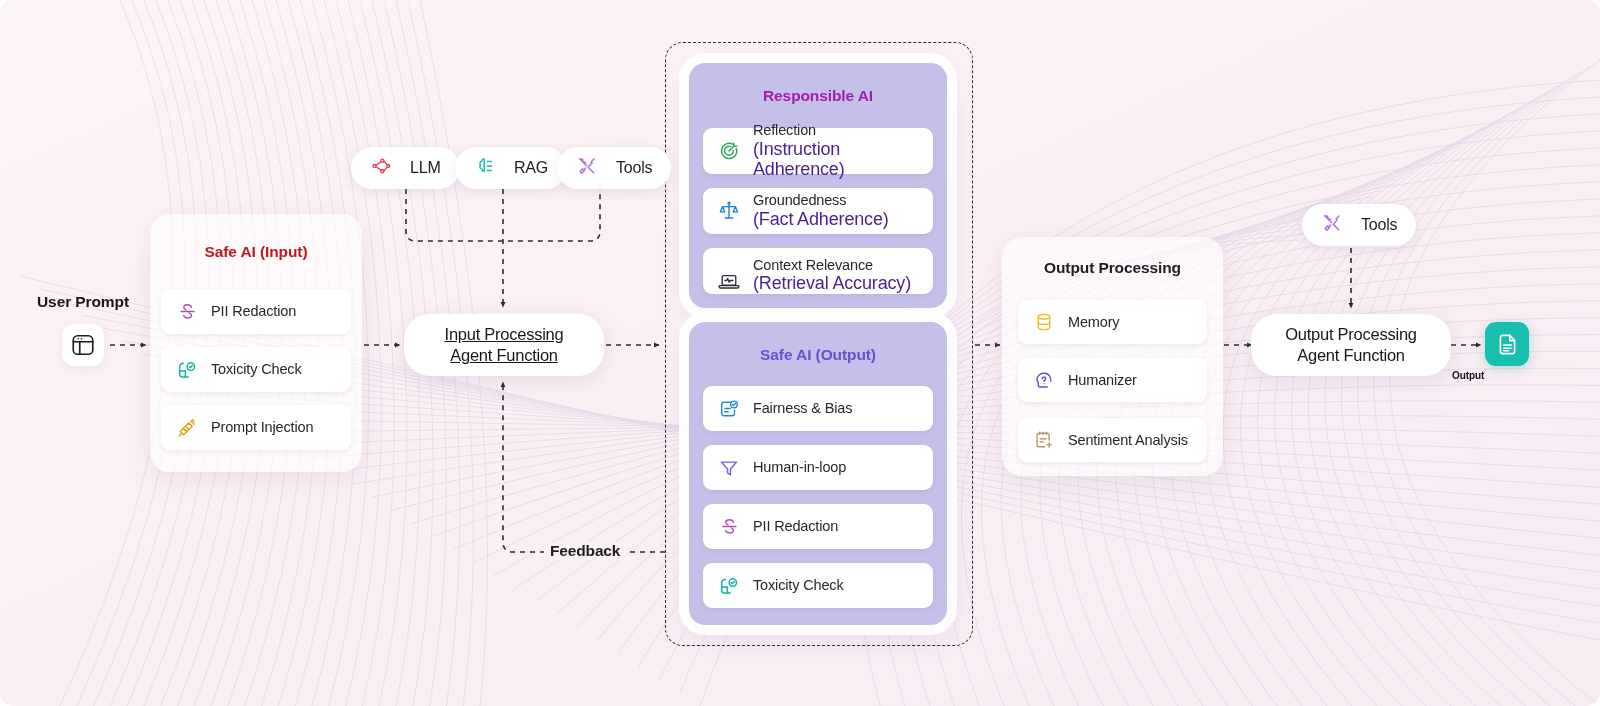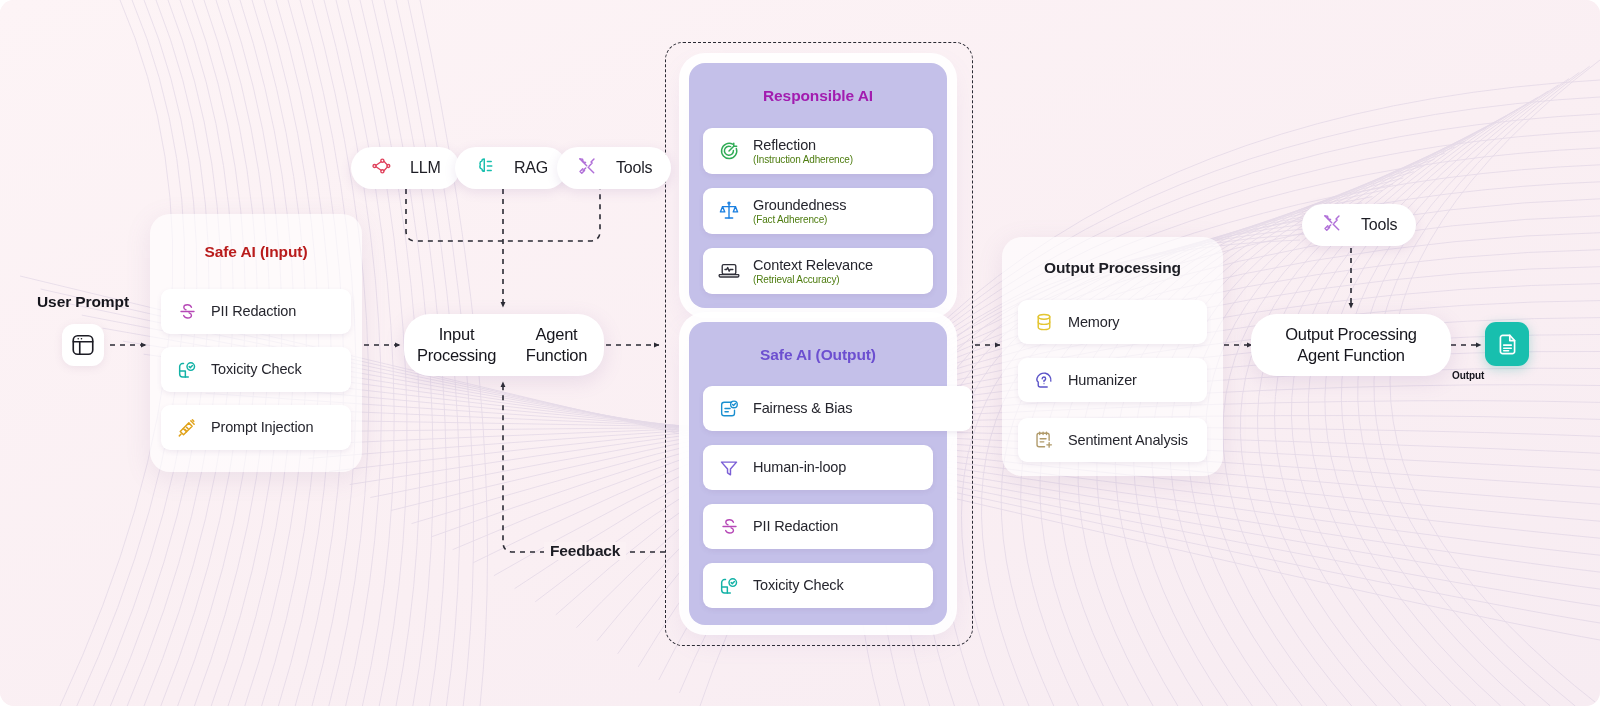--- a/index.html
+++ b/index.html
@@ -53,21 +53,21 @@
     background: #ffffff;
     border-radius: 9px;
     display: flex;
     align-items: center;
     gap: 12px;
     padding: 0 14px;
     box-shadow: 0 2px 5px rgba(120,90,150,.10);
   }
   .row .ico { width: 24px; height: 24px; flex: 0 0 24px; display:flex; align-items:center; justify-content:center; }
   .row .txt { font-size: 14.5px; color: #26262e; letter-spacing: -0.15px; line-height: 1.15; }
-  .row .txt .sub { display: block; font-size: 10px; color: #4d7c0f; letter-spacing: -0.15px; }
+  .row .txt .sub { display: block; font-size: 18px; color: #4c1d95; letter-spacing: -0.15px; }
 
   
   .lav {
     position: absolute;
     background: #c4c0e9;
     border-radius: 16px;
     z-index: 6;
     box-shadow: 0 0 0 10px rgba(255,255,255,.92), 0 10px 30px rgba(150,120,190,.20);
   }
 
@@ -337,21 +337,21 @@
         <path d="M13.3 13.3l6 6"></path>
         <path d="M4.2 4.2l3 .5.6 2.8 2.6.7"></path>
         <path d="M19.6 4.4l-3.2 3.2 1.2 1.2-3.4 3.4"></path>
         <path d="M10.6 14.2l-2.8 2.8"></path>
         <path d="M7.4 15.1l-3 3 1.9 1.9 3-3"></path>
       </svg>
     </span>
     <span class="plabel">Tools</span>
   </div>
 
-  <div class="capsule" style="left:404px; top:314px; width:200px; height:62px; flex-direction:row;">
+  <div class="capsule" style="left:404px; top:314px; width:200px; height:62px; flex-direction:column;text-decoration:underline;">
     <span>Input Processing</span>
     <span>Agent Function</span>
   </div>
 
   <div id="responsible-container"></div>
 
   <div class="lav" style="left:689px; top:63px; width:258px; height:245px;">
     <div class="panel-title title-red" style="margin-top:24px;">Responsible AI</div>
     <div class="row" style="position:absolute; left:14px; top:65px; width:230px; height:46px;">
       <span class="ico">
@@ -376,38 +376,38 @@
           <path d="M8 19.6h8"></path>
           <path d="M5 7.2L2.6 13h4.8z"></path>
           <path d="M19 7.2L16.6 13h4.8z"></path>
         </svg>
       </span>
       <span class="txt">
         <span>Groundedness</span>
         <span class="sub">(Fact Adherence)</span>
       </span>
     </div>
-    <div class="row" style="position:absolute; left:14px; top:185px; width:230px; height:46px;">
+    <div class="row" style="position:absolute; left:14px; top:185px; width:230px; height:46px;align-items:flex-end;">
       <span class="ico">
         <svg width="22" height="22" viewBox="0 0 24 24" fill="none" stroke="#30303a" stroke-width="1.5" stroke-linecap="round" stroke-linejoin="round">
           <rect x="4.6" y="5" width="14.8" height="10.6" rx="1.6"></rect>
           <path d="M2.8 18.6h18.4a1.6 1.6 0 0 0 1.2-2.6H1.6a1.6 1.6 0 0 0 1.2 2.6z"></path>
           <path d="M7.6 10.3h1.9l1.1-2.1 1.6 4 1.1-1.9h2.9"></path>
         </svg>
       </span>
       <span class="txt">
         <span>Context Relevance</span>
         <span class="sub">(Retrieval Accuracy)</span>
       </span>
     </div>
   </div>
 
   <div class="lav" style="left:689px; top:322px; width:258px; height:303px;">
     <div class="panel-title title-purple" style="margin-top:24px; color:#6c4fd0;">Safe AI (Output)</div>
-    <div class="row" style="position:absolute; left:14px; top:64px; width:269px; height:45px;">
+    <div class="row" style="position:absolute; left:14px; top:64px; width:230px; height:45px;">
       <span class="ico">
         <svg width="22" height="22" viewBox="0 0 24 24" fill="none" stroke="#1a8fd0" stroke-width="1.5" stroke-linecap="round" stroke-linejoin="round">
           <path d="M14.6 4.6H6.8A2.8 2.8 0 0 0 4 7.4v9.2a2.8 2.8 0 0 0 2.8 2.8h8.4a2.8 2.8 0 0 0 2.8-2.8v-3.3"></path>
           <path d="M7.6 11.4h5.6M7.6 15h3.6"></path>
           <circle cx="17.4" cy="7" r="3.6"></circle>
           <path d="M15.9 7l1.1 1.1 2-2.1"></path>
         </svg>
       </span>
       <span class="txt">Fairness &amp; Bias</span>
     </div>

